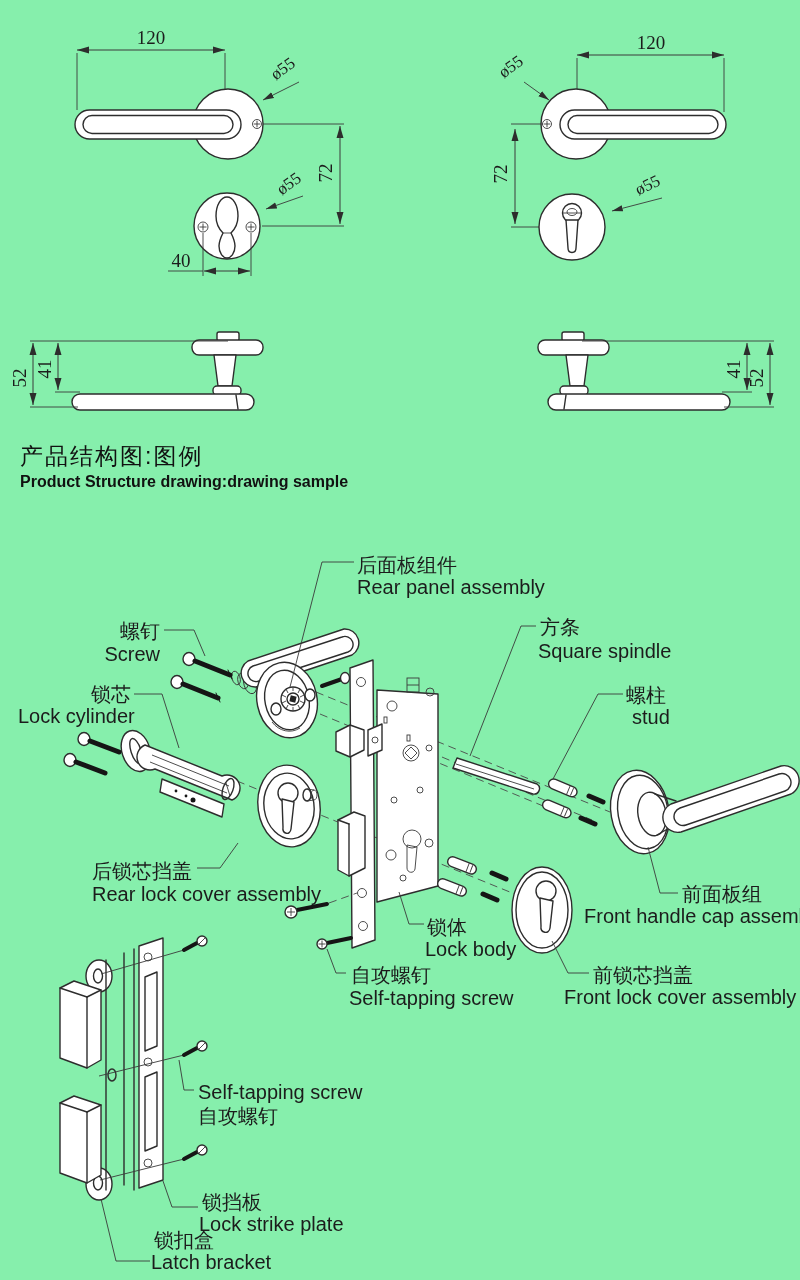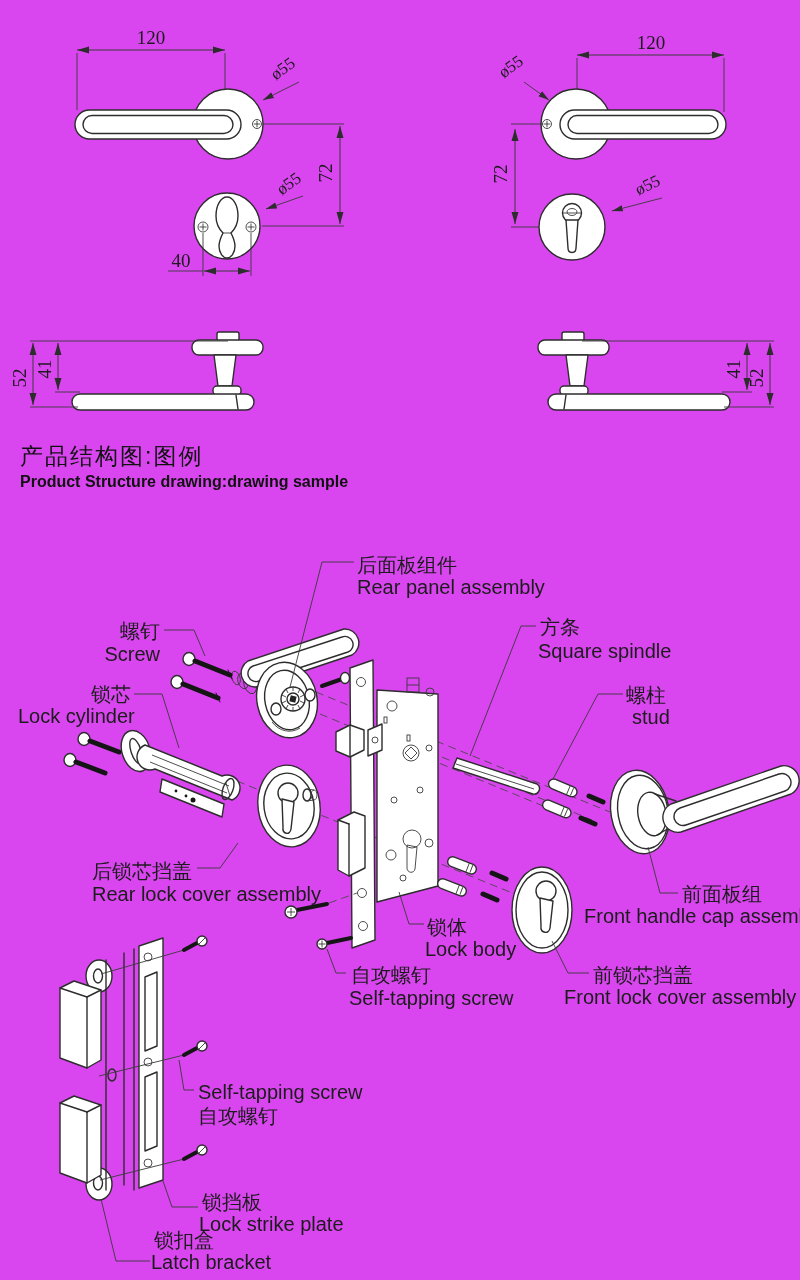--- a/index.html
+++ b/index.html
@@ -1,16 +1,16 @@
 <!DOCTYPE html>
 <html><head>
 <meta charset="utf-8">
 <style>
   html,body{margin:0;padding:0;background:#fff;}
-  #page{position:relative;width:800px;height:1280px;background:#d946ef;overflow:hidden;
+  #page{position:relative;width:800px;height:1280px;background:#86efac;overflow:hidden;
         font-family:"Liberation Sans",sans-serif;text-align:right;}
   svg{position:absolute;left:0;top:0;}
   .ln{fill:none;stroke:#2d2d2d;stroke-width:1.4;stroke-linejoin:round;stroke-linecap:round;}
   .lnw{fill:#fff;stroke:#2d2d2d;stroke-width:1.4;stroke-linejoin:round;}
   .thin{fill:none;stroke:#3a3a3a;stroke-width:0.9;}
   .dim{fill:none;stroke:#3a3a3a;stroke-width:1;}
   .dash{fill:none;stroke:#4a4a4a;stroke-width:0.9;stroke-dasharray:8 5;}
   .blk{stroke:#151515;stroke-linecap:round;}
   .dimtxt{font-family:"Liberation Serif","DejaVu Serif",serif;font-size:19px;fill:#1c1c1c;}
   .dia{font-family:"Liberation Serif","DejaVu Serif",serif;font-size:17px;fill:#1c1c1c;}

